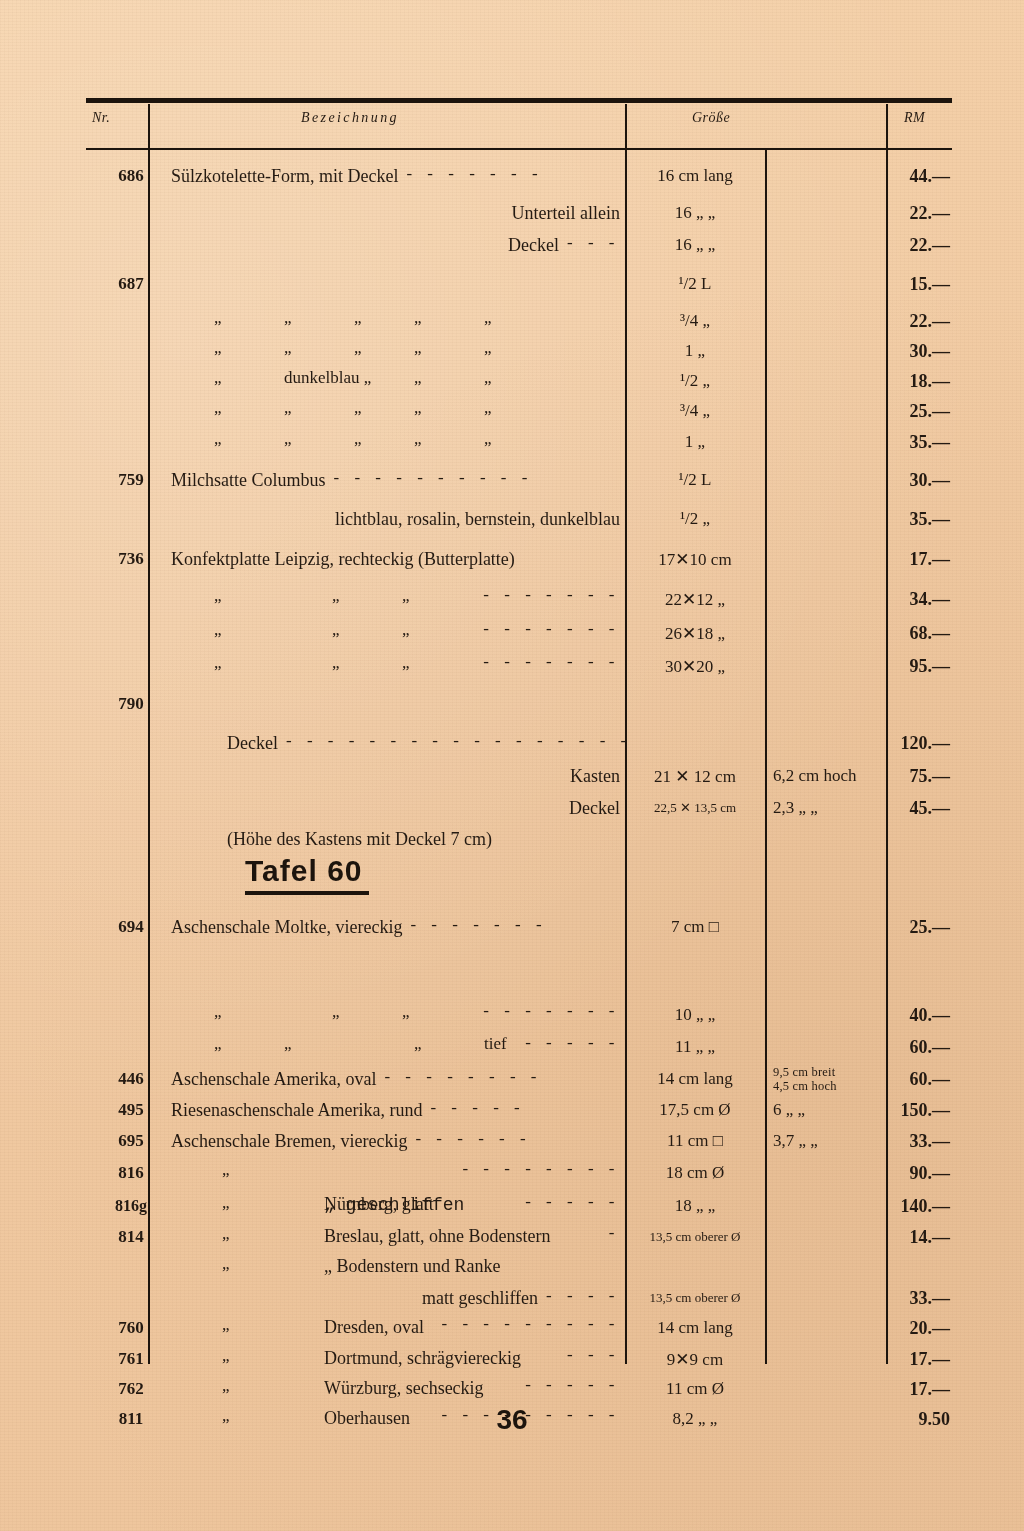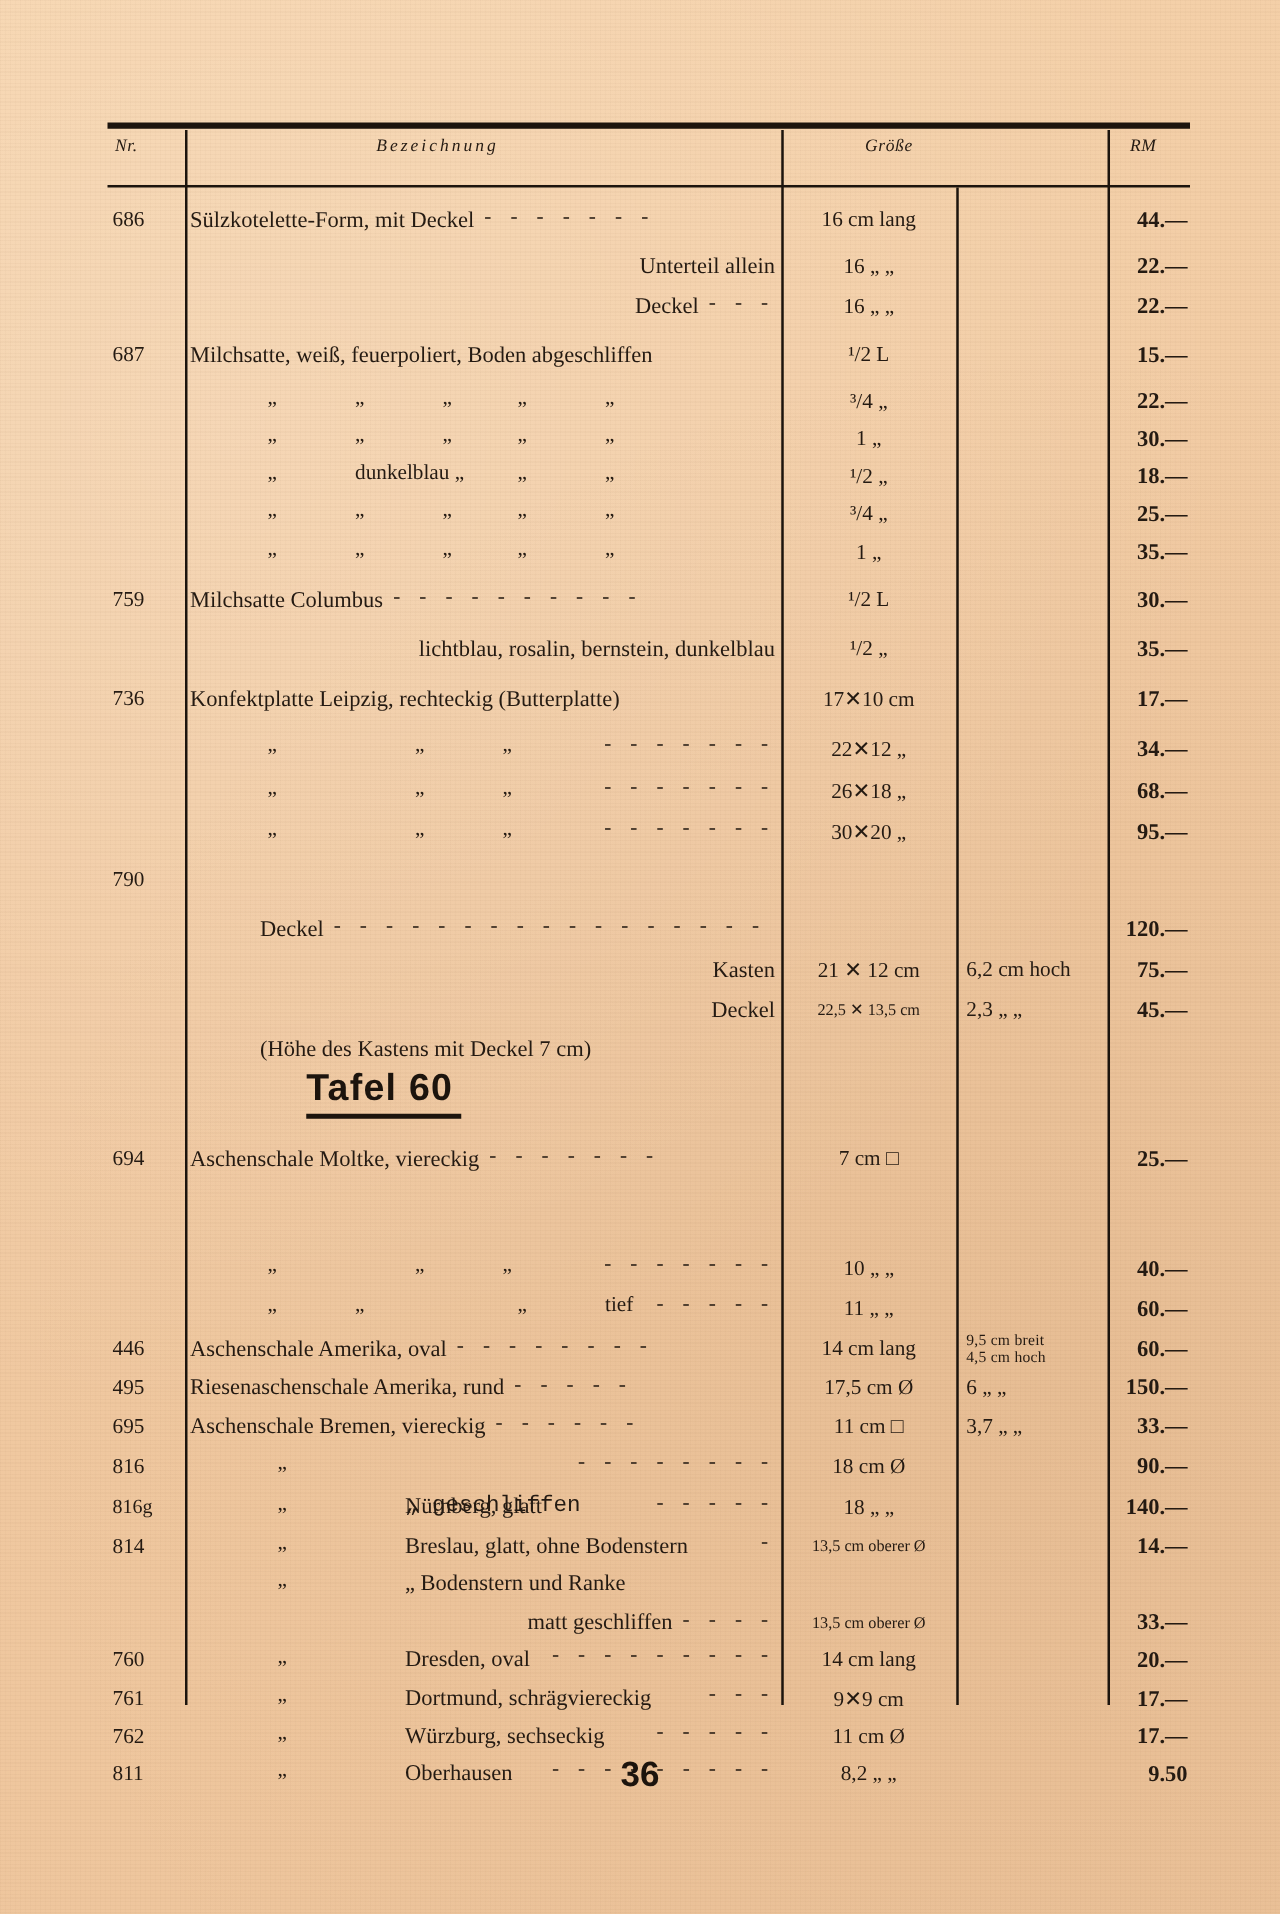--- a/index.html
+++ b/index.html
@@ -63,22 +63,23 @@
   
   .body{
     position:absolute;left:0;top:56px;width:100%;
   }
   .row{
     position:relative;
     height:29px;
   }
 
   .c-nr{
-    position:absolute;left:4px;width:58px;
-    font-weight:normal;font-size:17px;
+    position:absolute;left:16px;width:58px;
+    text-align:center;
+    font-weight:bold;font-size:17px;
     top:50%;transform:translateY(-50%);
   }
   .c-nr.sm{font-size:16px;}
   .c-desc{
     position:absolute;left:66px;width:468px;
     top:50%;transform:translateY(-50%);
     font-size:18px;white-space:nowrap;
   }
   .c-size{
     position:absolute;left:541px;width:136px;
@@ -99,21 +100,21 @@
     font-weight:bold;font-size:18px;
     top:50%;transform:translateY(-50%);
     white-space:nowrap;
   }
 
   .tiny{font-size:12.5px;letter-spacing:.2px;line-height:1.15;}
   .tiny-sz{font-size:13px;}
 
   
   .dwrap{display:flex;align-items:baseline;}
-  .lead{flex:0 0 auto;}
+  .lead{flex:0 0 auto;margin-left:19px;}
   .dots{
     flex:1 1 auto;
     overflow:hidden;
     white-space:nowrap;
     letter-spacing:5.5px;
     font-size:17px;
     padding-left:8px;
     position:relative;
     top:-3px;
   }
@@ -205,25 +206,20 @@
               <span class="lead">Deckel</span>
               <span class="dots" style="flex: 0 0 auto;">- - -</span>
             </div>
           </div>
           <div class="c-size">16  „    „</div>
           <div class="c-size2"></div>
           <div class="c-rm">22.—</div>
         </div>
         <div class="row" style="height: 44px;">
           <div class="c-nr">687</div>
-          <div class="c-desc">
-            <div class="dwrap">
-              <span class="lead">Milchsatte, weiß, feuerpoliert, Boden abgeschliffen</span>
-            </div>
-          </div>
           <div class="c-size">¹/2 L</div>
           <div class="c-size2"></div>
           <div class="c-rm">15.—</div>
         </div>
         <div class="row" style="height: 30px;">
           <div class="c-nr"></div>
           <div class="c-desc">
             <div style="position: relative; height: 22px;">
               <span class="dt" style="position: absolute; left: 62px;">„</span>
               <span class="dt" style="position: absolute; left: 132px;">„</span>

